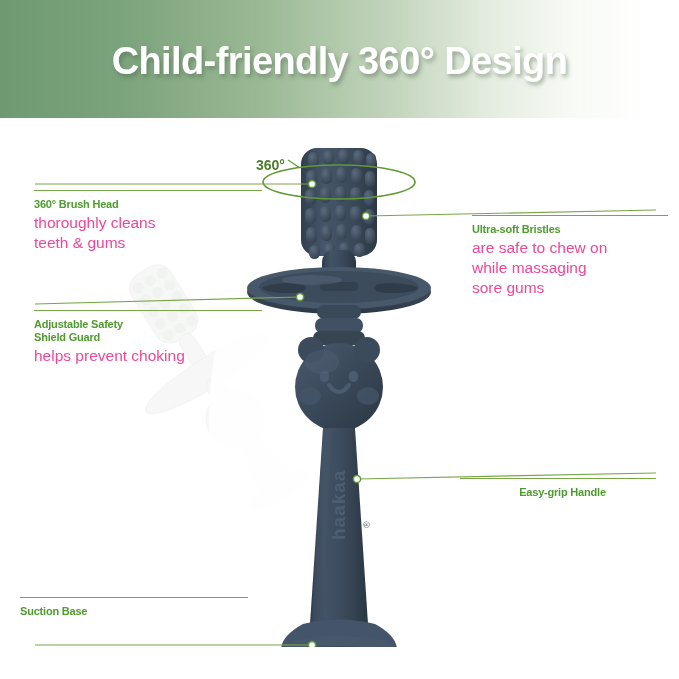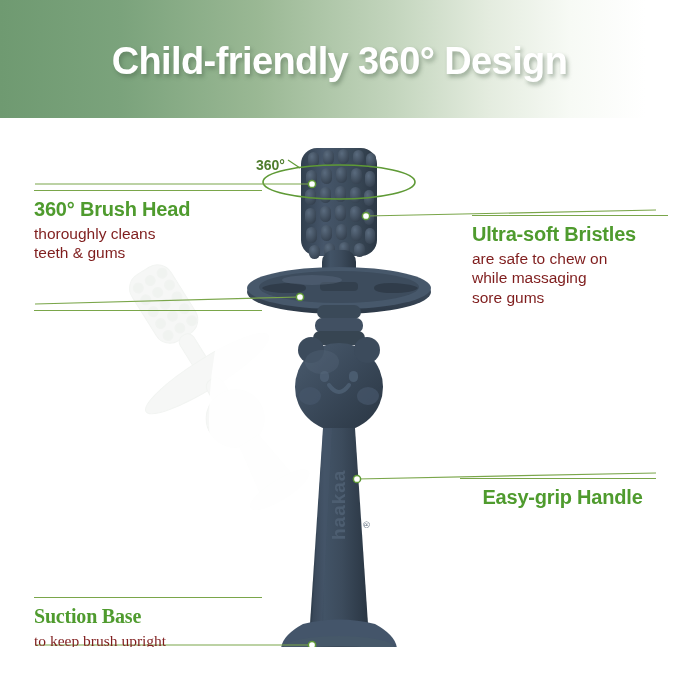--- a/index.html
+++ b/index.html
@@ -70,37 +70,37 @@
   .callout {
     position: absolute;
   }
   .callout .rule {
     height: 1px;
     background: #7aa64a;
     margin-bottom: 7px;
   }
   .callout h3 {
     margin: 0;
-    font-size: 20px;
+    font-size: 11px;
     font-weight: bold;
     color: #4f9b2e;
     line-height: 1.18;
     letter-spacing: -0.2px;
   }
   .callout p {
     margin: 2px 0 0 0;
     font-size: 15.5px;
-    color: #7f1d1d;
+    color: #ec4899;
     line-height: 1.28;
     font-weight: normal;
   }
 
   .c-brush    { left: 34px;  top: 190px; width: 230px; }
   .c-shield   { left: 34px;  top: 310px; width: 230px; }
-  .c-suction  { left: 34px;  top: 597px; width: 240px; font-family: Liberation Serif, serif; }
+  .c-suction  { left: 20px;  top: 597px; width: 240px; }
   .c-bristles { left: 472px; top: 215px; width: 200px; }
   .c-handle   { left: 460px; top: 478px; width: 205px; text-align: center; }
 
   .c-brush .rule    { width: 228px; }
   .c-shield .rule   { width: 228px; }
   .c-suction .rule  { width: 228px; }
   .c-bristles .rule { width: 196px; }
   .c-handle .rule   { width: 196px; }
 
   
@@ -308,26 +308,27 @@
   <div class="deg-label">360°</div>
 
   <div class="callout c-brush">
     <div class="rule"></div>
     <h3>360° Brush Head</h3>
     <p>thoroughly cleans<br>teeth &amp; gums</p>
   </div>
 
   <div class="callout c-shield">
     <div class="rule"></div>
+    <h3>Adjustable Safety<br>Shield Guard</h3>
+    <p>helps prevent choking</p>
   </div>
 
   <div class="callout c-suction">
     <div class="rule"></div>
     <h3>Suction Base</h3>
-    <p>to keep brush upright</p>
   </div>
 
   <div class="callout c-bristles">
     <div class="rule"></div>
     <h3>Ultra-soft Bristles</h3>
     <p>are safe to chew on<br>while massaging<br>sore gums</p>
   </div>
 
   <div class="callout c-handle">
     <div class="rule"></div>

